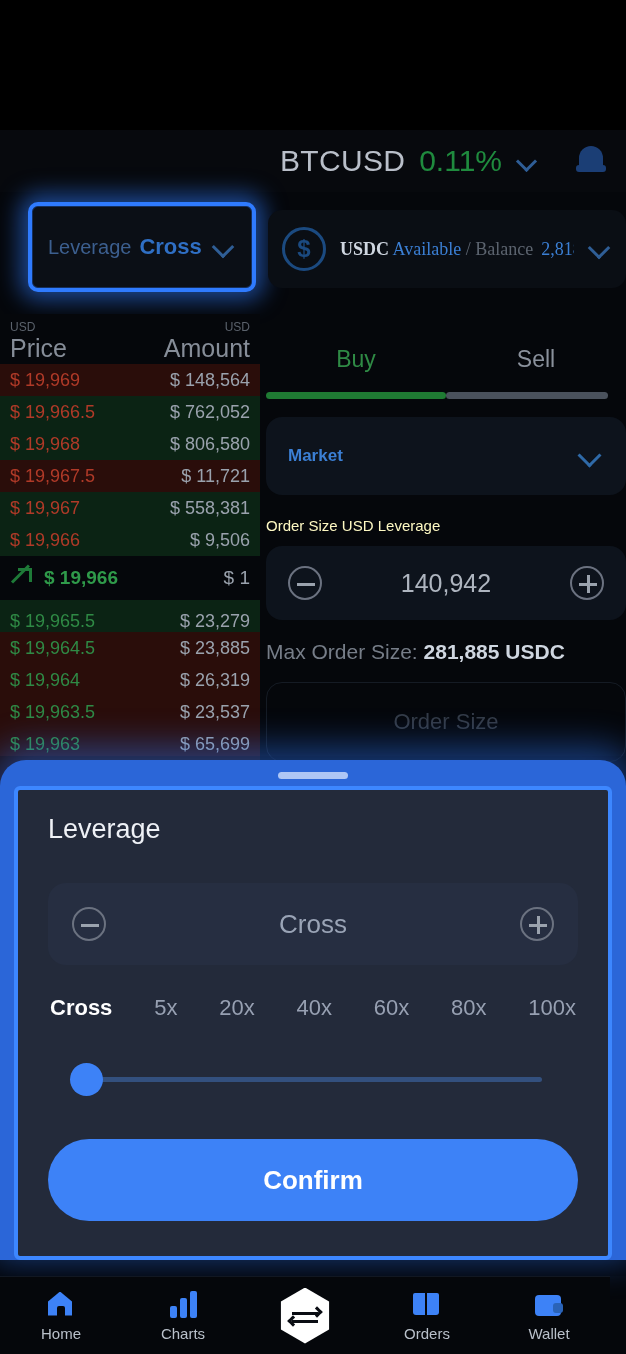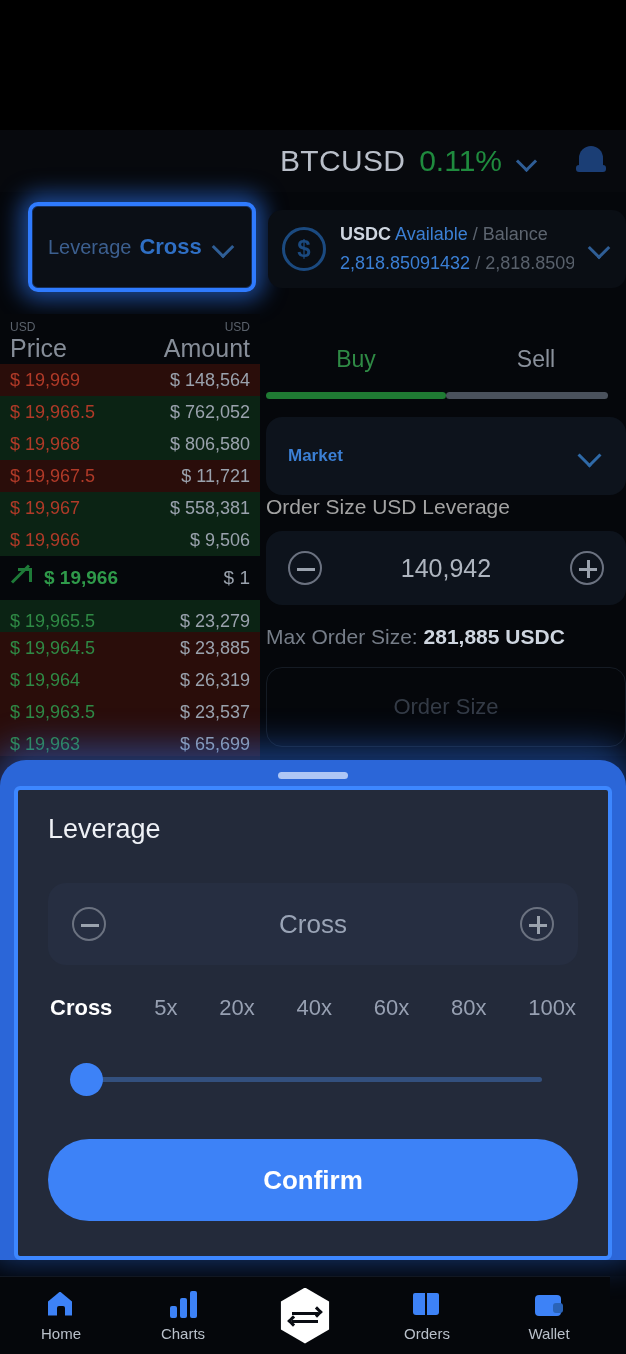--- a/index.html
+++ b/index.html
@@ -57,21 +57,21 @@
 
   
   .bal-card {
     position:absolute; left:268px; top:210px; width:358px; height:78px;
     background:#0a0e14; border-radius:14px;
     display:flex; align-items:center; padding:0 14px; gap:14px; overflow:hidden;
   }
   .usdc-icon { width:44px; height:44px; border-radius:50%; border:3px solid #1b4a80; position:relative; flex:none; }
   .usdc-icon span{ position:absolute; inset:0; display:flex; align-items:center; justify-content:center;
     color:#1b4a80; font-size:24px; font-weight:bold; }
-  .bal-texts { display:flex; flex-direction:column; gap:8px; min-width:0; flex:1; }
+  .bal-texts { display:flex; flex-direction:row; gap:8px; min-width:0; flex:1;font-family:Liberation Serif, serif; }
   .bal-line1 { font-size:18px; white-space:nowrap; }
   .bal-line1 b { color:#cfd6e0; }
   .bal-line1 .avail { color:#3b7fd4; }
   .bal-line1 .sep, .bal-line1 .balw { color:#5c646f; }
   .bal-line2 { font-size:18px; white-space:nowrap; overflow:hidden; }
   .bal-line2 .a { color:#3b7fd4; }
   .bal-line2 .b { color:#59616c; }
   .bal-chev { width:24px; height:24px; position:relative; flex:none; }
   .bal-chev::after{
     content:""; position:absolute; left:3px; top:3px; width:13px; height:13px;
@@ -130,21 +130,21 @@
     margin-top:18px; height:78px; background:#0d131c; border-radius:16px;
     display:flex; align-items:center; padding:0 22px;
   }
   .select-val { font-size:17px; color:#3b7fd4; font-weight:bold; }
   .select-chev { margin-left:auto; width:26px; height:26px; position:relative; }
   .select-chev::after{
     content:""; position:absolute; left:3px; top:4px; width:14px; height:14px;
     border-right:3px solid #2f6aa8; border-bottom:3px solid #2f6aa8; transform:rotate(45deg);
   }
 
-  .field-label { font-size:21px; color:#a3a3a3; }
+  .field-label { margin-top:22px; font-size:15px; color:#fef9c3; }
   .stepper {
     margin-top:12px; height:74px; background:#0d131c; border-radius:16px;
     display:flex; align-items:center; padding:0 22px; justify-content:space-between;
   }
   .circ-btn { width:34px; height:34px; border-radius:50%; border:2px solid #6b7280; position:relative; flex:none; }
   .circ-btn .h { position:absolute; left:7px; top:15px; width:18px; height:2.5px; background:#9aa2ad; }
   .circ-btn .v { position:absolute; left:15px; top:7px; width:2.5px; height:18px; background:#9aa2ad; }
   .step-val { font-size:25px; color:#aeb5bf; }
   .max-line { margin-top:20px; font-size:21px; color:#767d88; }
   .max-line b { color:#cfd6e0; }

